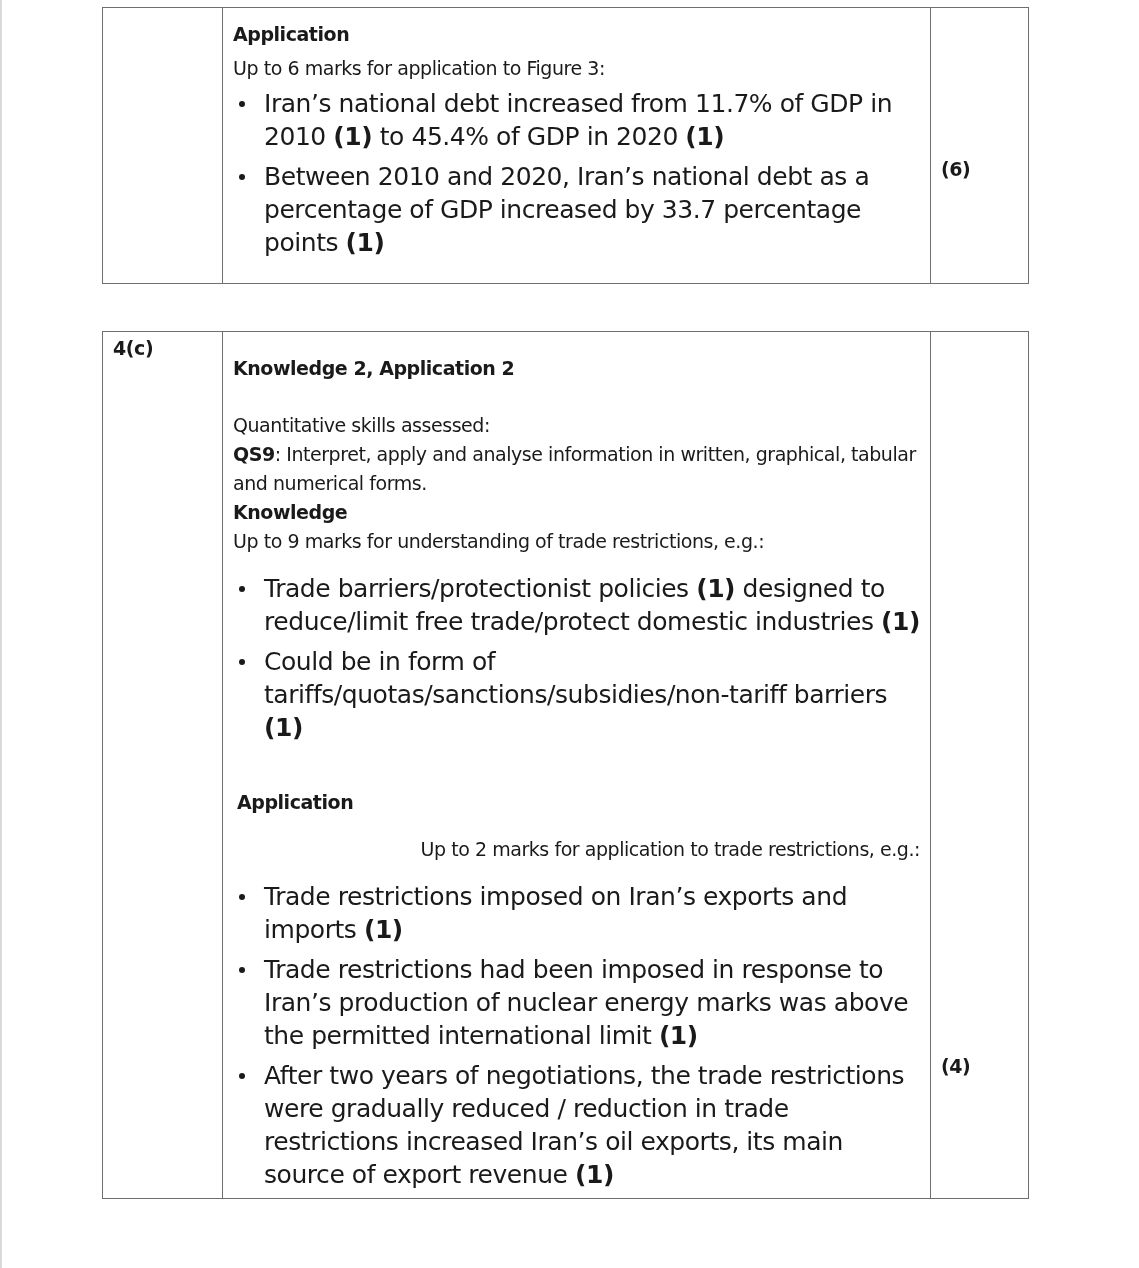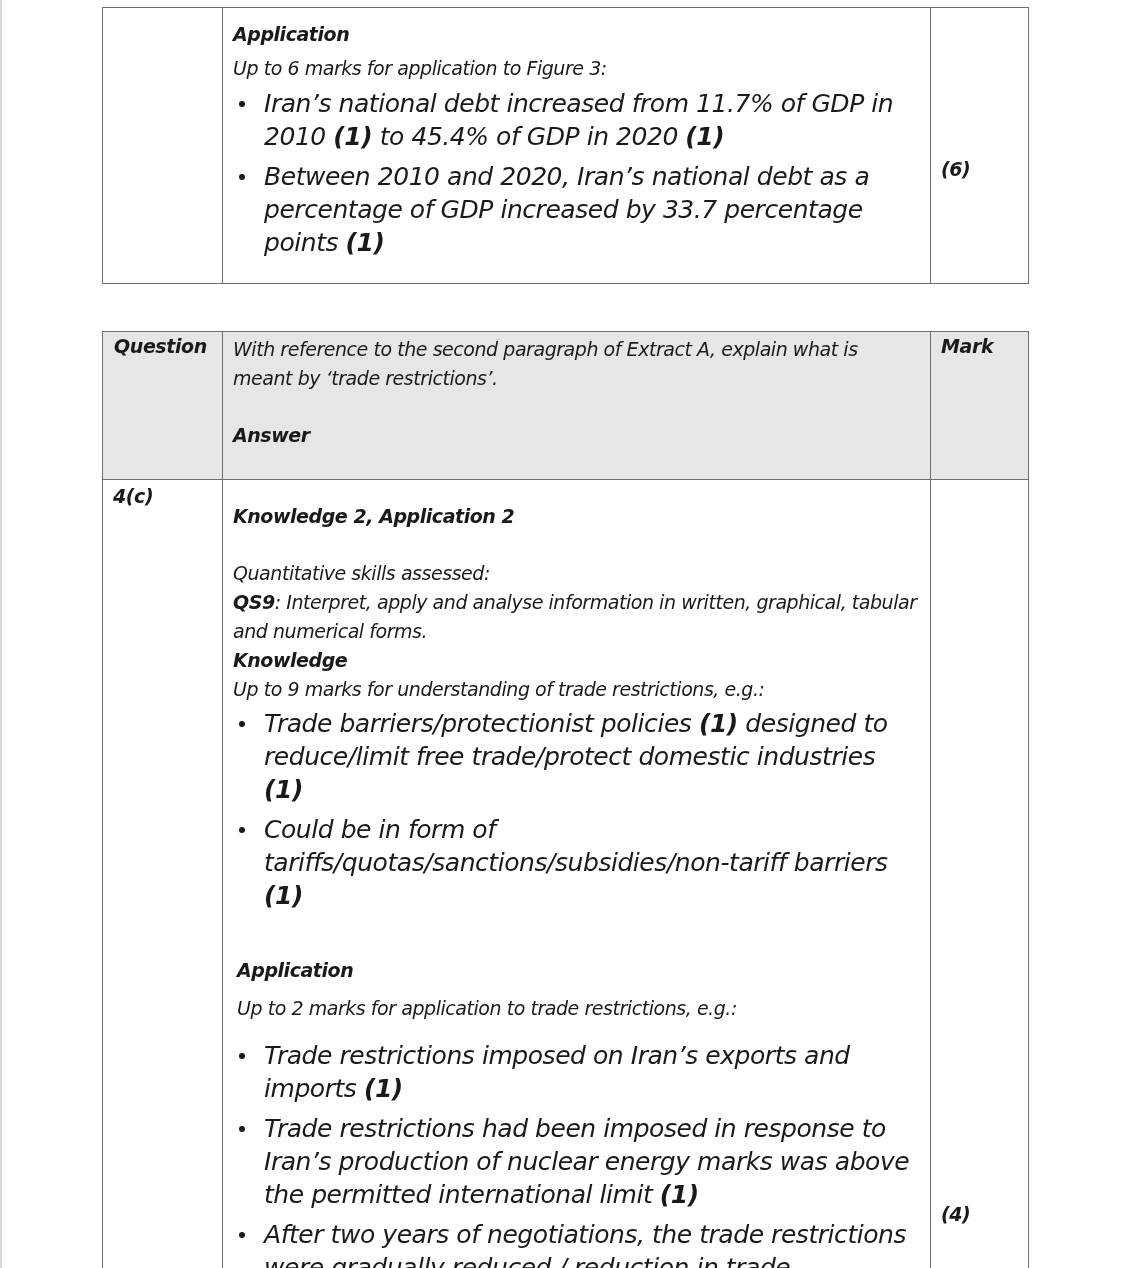--- a/index.html
+++ b/index.html
@@ -6,21 +6,21 @@
   body {
     width: 1139px; height: 1268px; position: relative; overflow: hidden;
     font-family: "DejaVu Sans", sans-serif; color: #1a1a1a;
   }
   .left-edge { position: absolute; left: 0; top: 0; width: 2px; height: 1268px; background: #d9d9d9; }
   table.ms {
     position: absolute; left: 102px; width: 926px;
     border-collapse: collapse; table-layout: fixed;
   }
   table.ms td {
-    border: 1.5px solid #6f6f6f; vertical-align: top; padding: 0; font-style: italic;
+    border: 1.5px solid #6f6f6f; vertical-align: top; padding: 0;
   }
   col.c1 { width: 120px; }
   col.c2 { width: 708px; }
   col.c3 { width: 98px; }
   #t1 { top: 7px; }
   #t1 td { height: 263px; }
   #t2 { top: 331px; }
   .hdr td { background: #e6e6e6; height: 144px; }
   .body-row td { height: 778px; }
   .bold { font-weight: bold; }
@@ -69,51 +69,39 @@
 </tbody>
   </table>
 
 <table class="ms" id="t2">
   <colgroup>
       <col class="c1">
       <col class="c2">
       <col class="c3">
     </colgroup>
   <tbody>
-      <tr class="hdr">
-    <td class="qcell" style="padding-left:11px !important;padding-top:3px !important;">
-      <span>Question</span>
-    </td>
-    <td style="padding:3px 10px 0 10px;">
-      <div class="para">With reference to the second paragraph of Extract A, explain what is meant by ‘trade restrictions’.</div>
-      <div class="heading" style="margin-top:28px;">Answer</div>
-    </td>
-    <td class="markcell" style="padding-top:3px !important;">
-      <span>Mark</span>
-    </td>
-  </tr>
   <tr class="body-row">
     <td class="qcell" style="padding-top:5px !important;">
       <span>4(c)</span>
     </td>
     <td style="padding:22px 10px 0 10px;">
       <div class="heading">Knowledge 2, Application 2</div>
       <div class="para" style="margin-top:28px;">Quantitative skills assessed:</div>
       <div class="para">
         <span class="bold">QS9</span><span>: Interpret, apply and analyse information in written, graphical, tabular and numerical forms.</span>
       </div>
       <div class="heading" style="">Knowledge</div>
       <div class="para">Up to 9 marks for understanding of trade restrictions, e.g.:</div>
-      <ul class="bl" style="margin-top:3px;">
+      <ul class="bl" style="margin-top:16px;">
             <li><span>Trade barriers/protectionist policies </span><span class="bold">(1)</span><span> designed to reduce/limit free trade/protect domestic industries </span><span class="bold">(1)</span></li>
             <li><span>Could be in form of tariffs/quotas/sanctions/subsidies/non-tariff barriers </span><span class="bold">(1)</span></li>
           </ul>
       <div style="padding-left:4px;">
         <div class="heading" style="margin-top:44px;">Application</div>
-        <div class="para" style="margin-top:9px;">Up to 2 marks for application to trade restrictions, e.g.:</div>
+        <div class="para" style="margin-top:18px;text-align:right;">Up to 2 marks for application to trade restrictions, e.g.:</div>
       </div>
       <ul class="bl" style="margin-top:16px;">
             <li><span>Trade restrictions imposed on Iran’s exports and imports </span><span class="bold">(1)</span></li>
             <li><span>Trade restrictions had been imposed in response to Iran’s production of nuclear energy marks was above the permitted international limit </span><span class="bold">(1)</span></li>
             <li><span>After two years of negotiations, the trade restrictions were gradually reduced / reduction in trade restrictions increased Iran’s oil exports, its main source of export revenue </span><span class="bold">(1)</span></li>
           </ul>
     </td>
     <td class="markcell">
       <span class="mark-val" style="top:723px;">(4)</span>
     </td>

